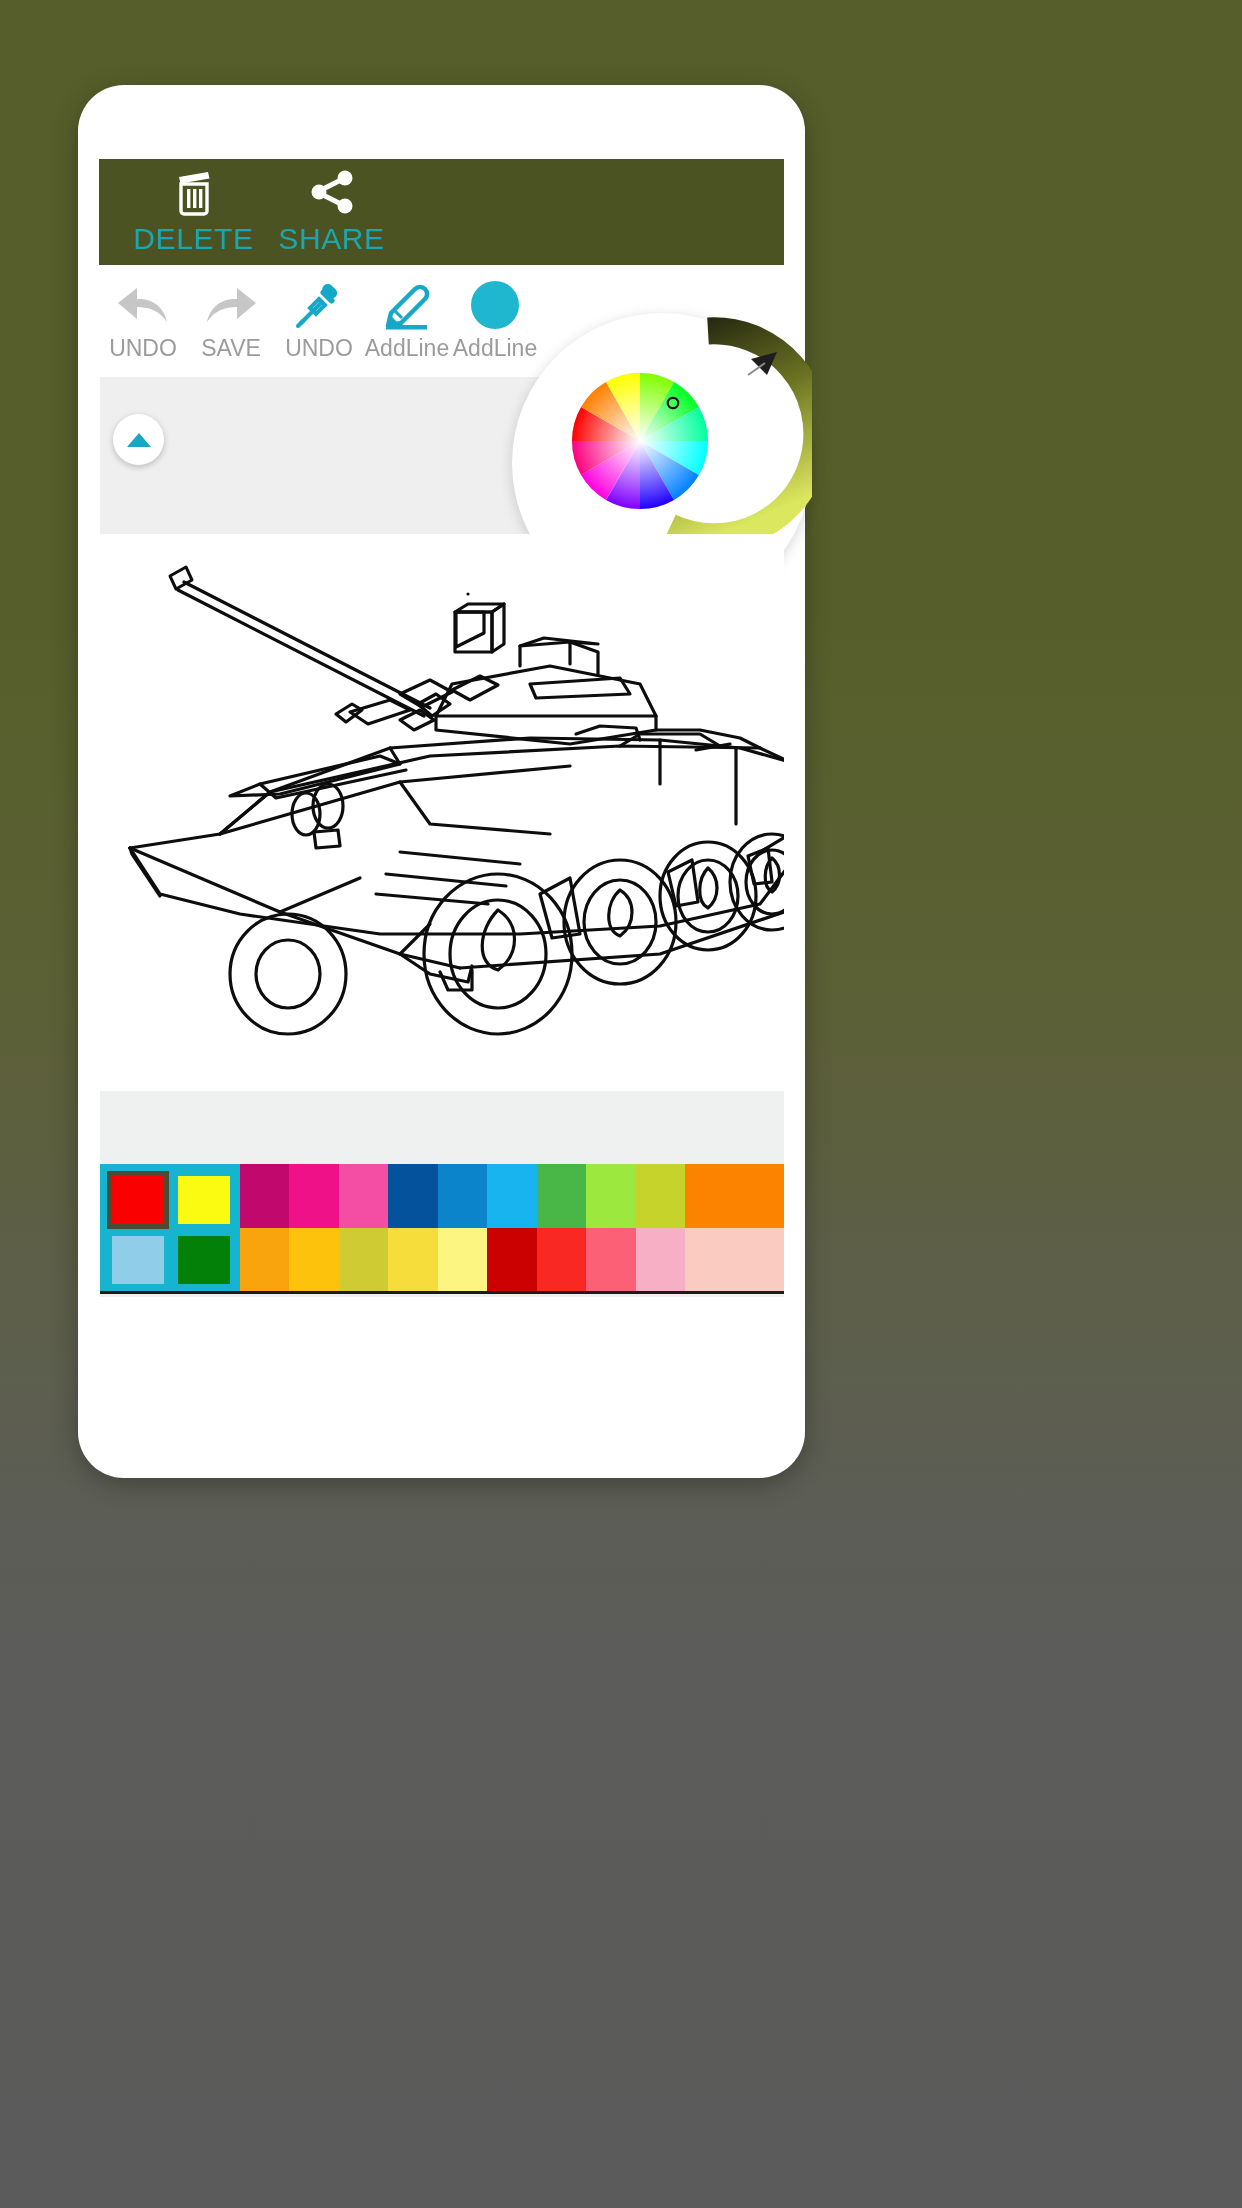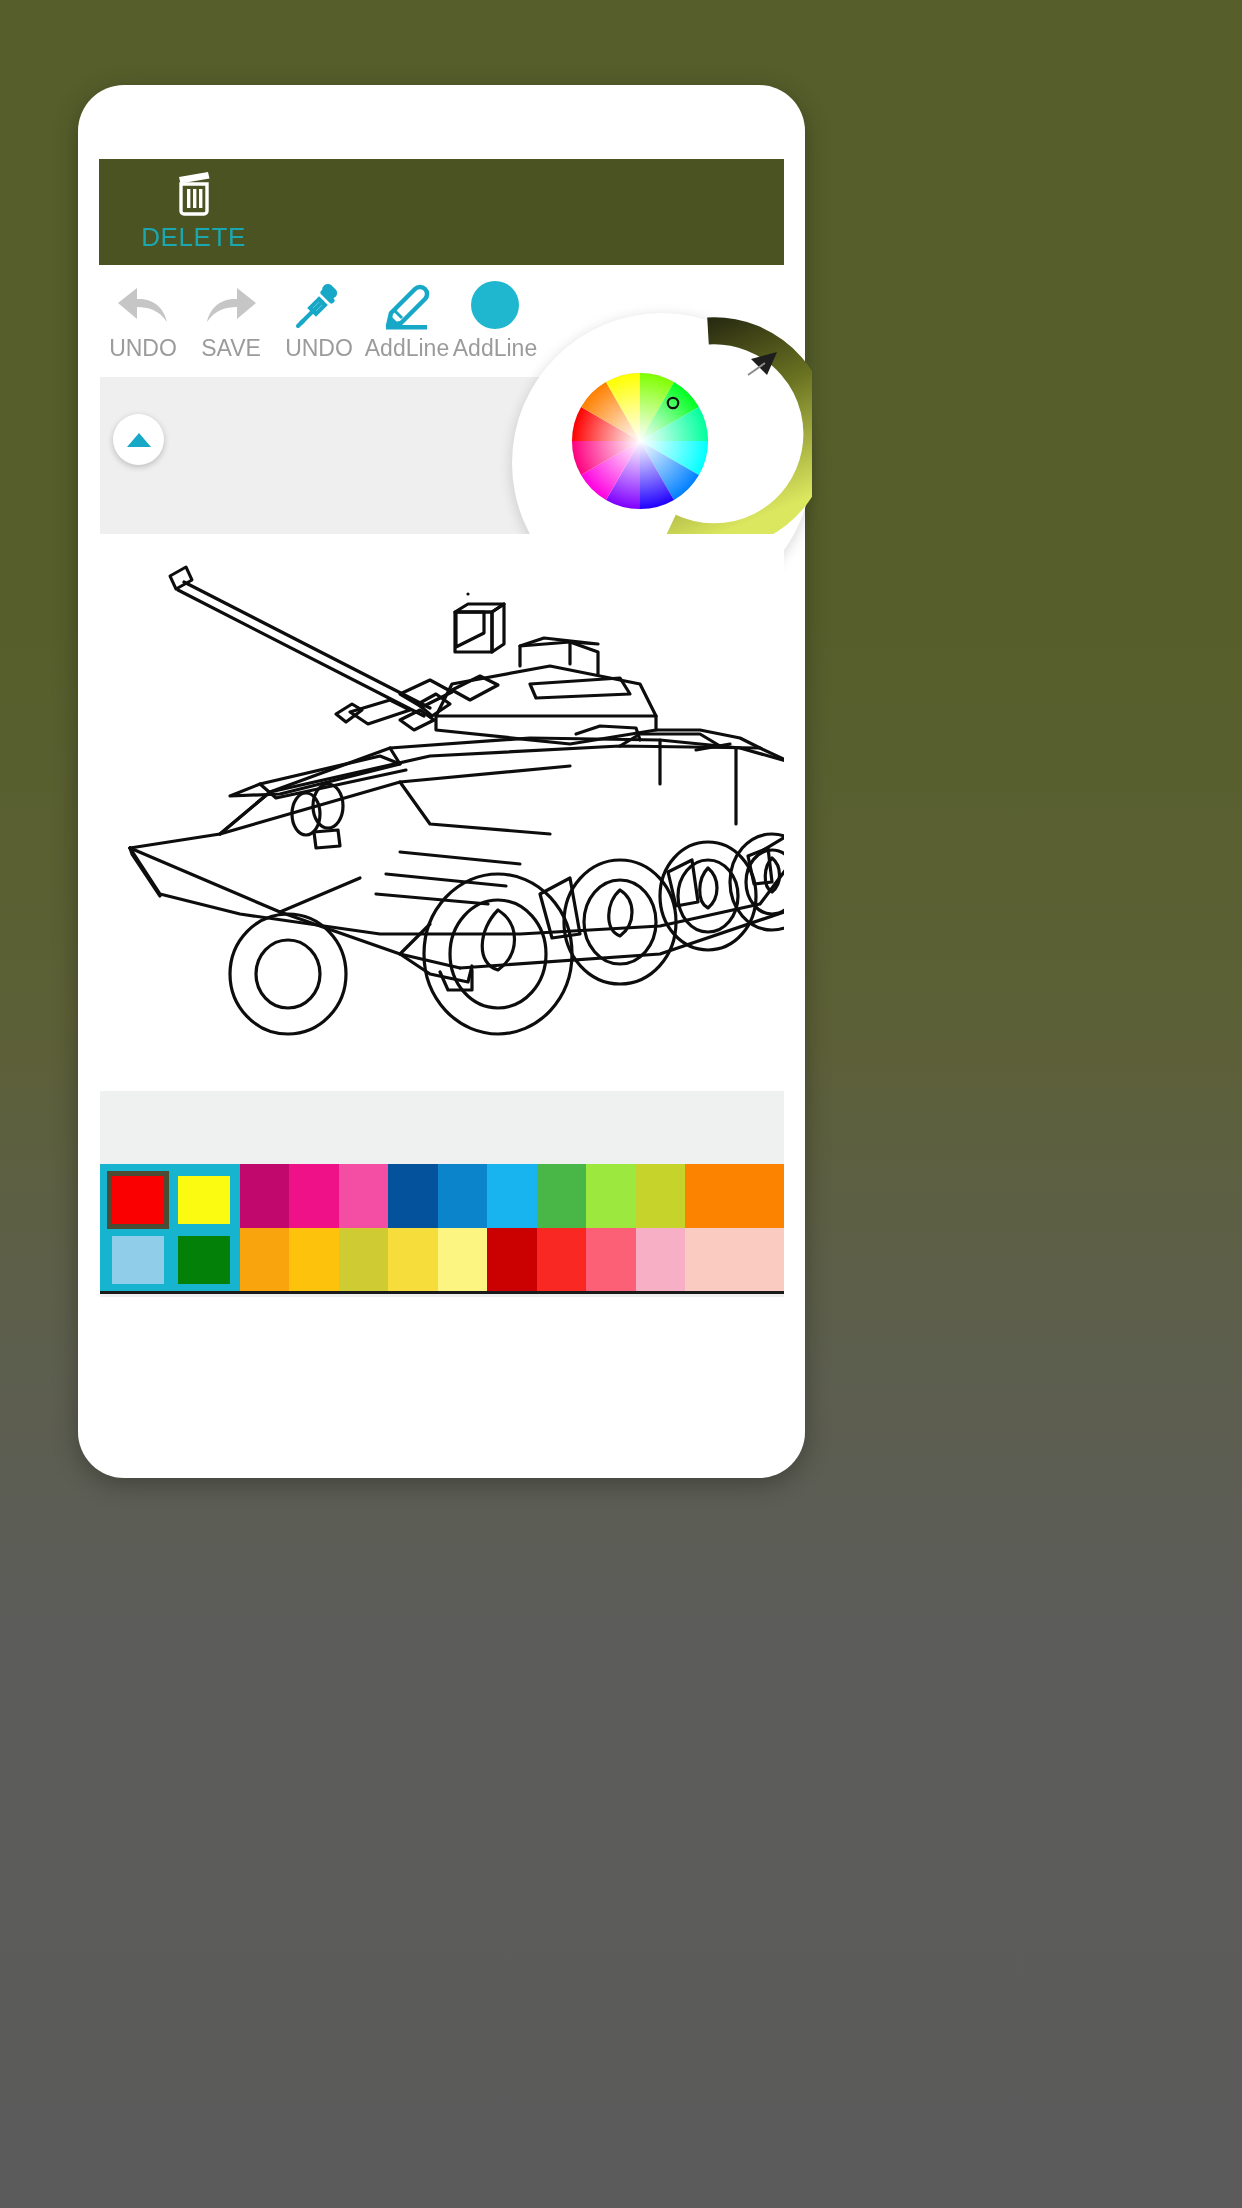--- a/index.html
+++ b/index.html
@@ -21,21 +21,21 @@
   .actionbar{
     position:absolute;left:21px;top:74px;width:685px;height:106px;
     background:#4b5322;display:flex;align-items:flex-start;
   }
   .act{width:135px;margin-left:0;display:flex;flex-direction:column;align-items:center;padding-top:9px;}
   .act:nth-child(1){margin-left:27px;}
   .act:nth-child(2){margin-left:3px;}
   .act:nth-child(3){margin-left:4px;}
   .act .ico{height:48px;display:flex;align-items:center;justify-content:center;}
   .act .lbl{
-    color:#1aa7b0;font-size:26px;letter-spacing:.6px;margin-top:6px;
+    color:#1aa7b0;font-size:30px;letter-spacing:.6px;margin-top:6px;
     font-family:"Liberation Sans",sans-serif;
   }
 
   
   .toolbar{
     position:absolute;left:21px;top:180px;width:685px;height:112px;
     background:#ffffff;display:flex;align-items:flex-start;
   }
   .tool{width:88px;display:flex;flex-direction:column;align-items:center;padding-top:12px;}
   .tool:nth-child(1){margin-left:0px;}
@@ -111,20 +111,31 @@
           <path d="M7 9 L36 4 L37.5 10.5 L8.5 15.5 Z" fill="#fff"></path>
           <path d="M9 16 H35 V43 A3 3 0 0 1 32 46 H12 A3 3 0 0 1 9 43 Z" fill="none" stroke="#fff" stroke-width="3.4"></path>
           <rect x="15" y="21" width="3.4" height="19" fill="#fff"></rect>
           <rect x="21" y="21" width="3.4" height="19" fill="#fff"></rect>
           <rect x="27" y="21" width="3.4" height="19" fill="#fff"></rect>
         </svg>
       </span>
       <span class="lbl">DELETE</span>
     </div>
 
+    <div class="act">
+      <span class="ico">
+        <svg width="48" height="48" viewBox="0 0 48 48">
+          <circle cx="37" cy="10" r="7.5" fill="#fff"></circle>
+          <circle cx="11" cy="24" r="7.5" fill="#fff"></circle>
+          <circle cx="37" cy="38" r="7.5" fill="#fff"></circle>
+          <path d="M13 22 L35 11 M13 26 L35 37" stroke="#fff" stroke-width="5" stroke-linecap="round"></path>
+        </svg>
+      </span>
+      <span class="lbl">SHARE</span>
+    </div>
 
 
   </div>
 
   <div class="toolbar">
 
     <div class="tool">
       <span class="ico">
         <svg width="56" height="46" viewBox="0 0 56 46">
           <path d="M22 6 L22 17 C34 16 48 22 52 40 C44 28 33 25 22 25 L22 37 L3 21 Z" fill="#c6c6c6"></path>

